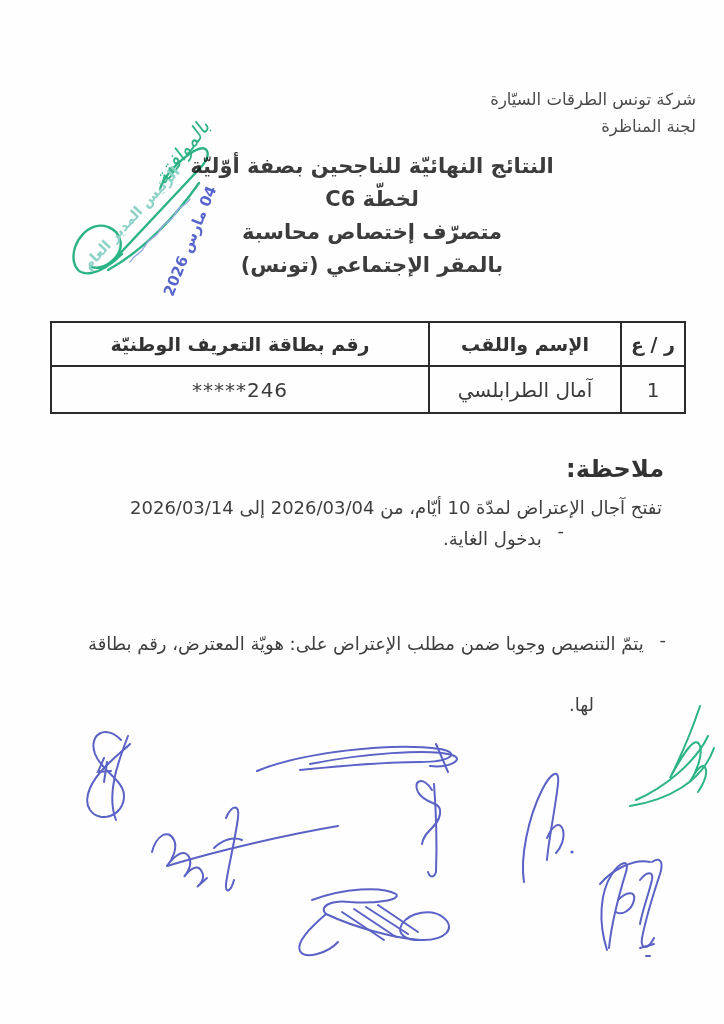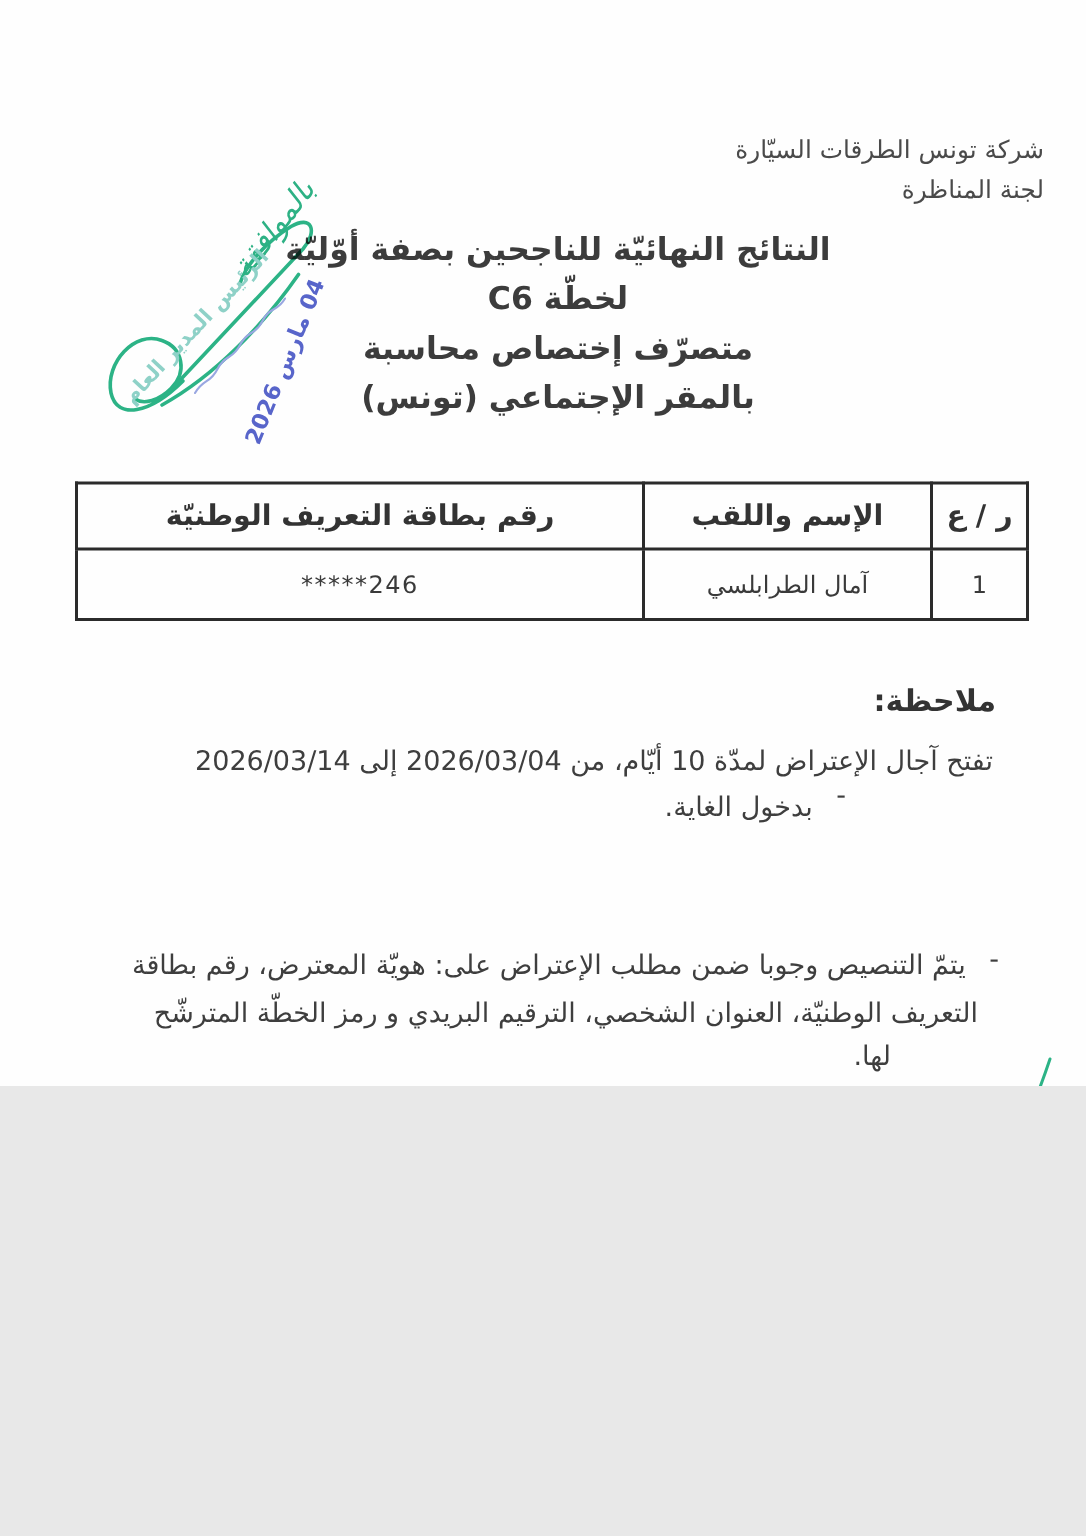--- a/index.html
+++ b/index.html
@@ -1,17 +1,17 @@
 <!DOCTYPE html>
 <html lang="ar"><head>
 <meta charset="utf-8">
 <style>
   html,body{margin:0;padding:0;background:#e8e8e8;}
   .page{
-    position:relative;width:724px;height:724px;margin:0 auto;
+    position:relative;width:724px;height:1024px;margin:0 auto;
     background:#fefefe;overflow:hidden;direction:rtl;
     font-family:"DejaVu Sans",sans-serif;color:#3e3e3e;
   }
   
   .org{position:absolute;top:86px;right:28px;text-align:right;
        font-size:16.5px;line-height:27px;color:#4a4a4a;}
   
   .title{position:absolute;top:150px;left:10px;width:724px;text-align:center;
          font-weight:bold;font-size:21px;line-height:33px;color:#3c3c3c;}
   
@@ -26,26 +26,26 @@
       text-align:center;white-space:nowrap;}
   .stamp-date{position:absolute;left:58px;top:150px;width:160px;
       transform:rotate(-68deg);color:#5865cb;font-size:15px;font-weight:bold;
       letter-spacing:2px;text-align:center;white-space:nowrap;direction:rtl;}
   
   table.results{position:absolute;top:321px;right:38px;width:634px;
       border-collapse:collapse;table-layout:fixed;background:transparent;}
   table.results td,table.results th{border:2px solid #2b2b2b;padding:0;}
   table.results th{font-size:19px;font-weight:bold;text-align:center;
       height:42px;color:#333;}
-  table.results td{height:45px;font-size:16px;color:#3a3a3a;}
+  table.results td{height:45px;font-size:20px;color:#3a3a3a;}
   td.cell-serial{text-align:center;font-size:17px;}
   td.cell-name{text-align:center;padding-right:8px;}
   td.cell-id{text-align:center;direction:ltr;font-size:17px;letter-spacing:1px;}
   
-  .note-heading{position:absolute;top:455px;right:60px;font-size:20px;
+  .note-heading{position:absolute;top:455px;right:60px;font-size:24px;
       font-weight:bold;color:#333;}
   .note-line{position:absolute;font-size:18px;color:#3e3e3e;white-space:nowrap;}
   .n1l1{top:497px;right:62px;}
   .n1l2{top:528px;right:160px;}
   .n2{top:584px;right:62px;}
   .n3l1{top:633px;right:58px;}
   .n3l2{top:665px;right:72px;}
   .n3l3{top:694px;right:130px;text-align:center;}
   .dash{display:inline-block;margin-inline-end:10px;position:relative;top:-4px;}
   .dash-raised{display:inline-block;margin-inline-end:10px;position:relative;top:-8px;}
@@ -113,23 +113,20 @@
   <div class="note-line n1l2">
     <span class="dash-raised">-</span>
     <span>بدخول الغاية.</span>
   </div>
 
 
   <div class="note-line n3l1">
     <span class="dash">-</span>
     <span>يتمّ التنصيص وجوبا ضمن مطلب الإعتراض على: هويّة المعترض، رقم بطاقة</span>
   </div>
-  <div class="note-line n3l2">
-    <span>التعريف الوطنيّة، العنوان الشخصي، الترقيم البريدي و رمز الخطّة المترشّح</span>
-  </div>
   <div class="note-line n3l3">
     <span>لها.</span>
   </div>
 
   <svg class="sigs" viewBox="0 0 724 1024">
     <g fill="none" stroke="#5b62c6" stroke-width="2" stroke-linecap="round">
 
       <g>
         <path d="M121 740 C106 724 88 734 95 754 C102 772 124 780 124 796 C124 816 100 824 90 810 C82 798 92 780 106 766 C116 756 126 748 130 744"></path>
         <path d="M128 736 C118 762 106 794 116 820"></path>

